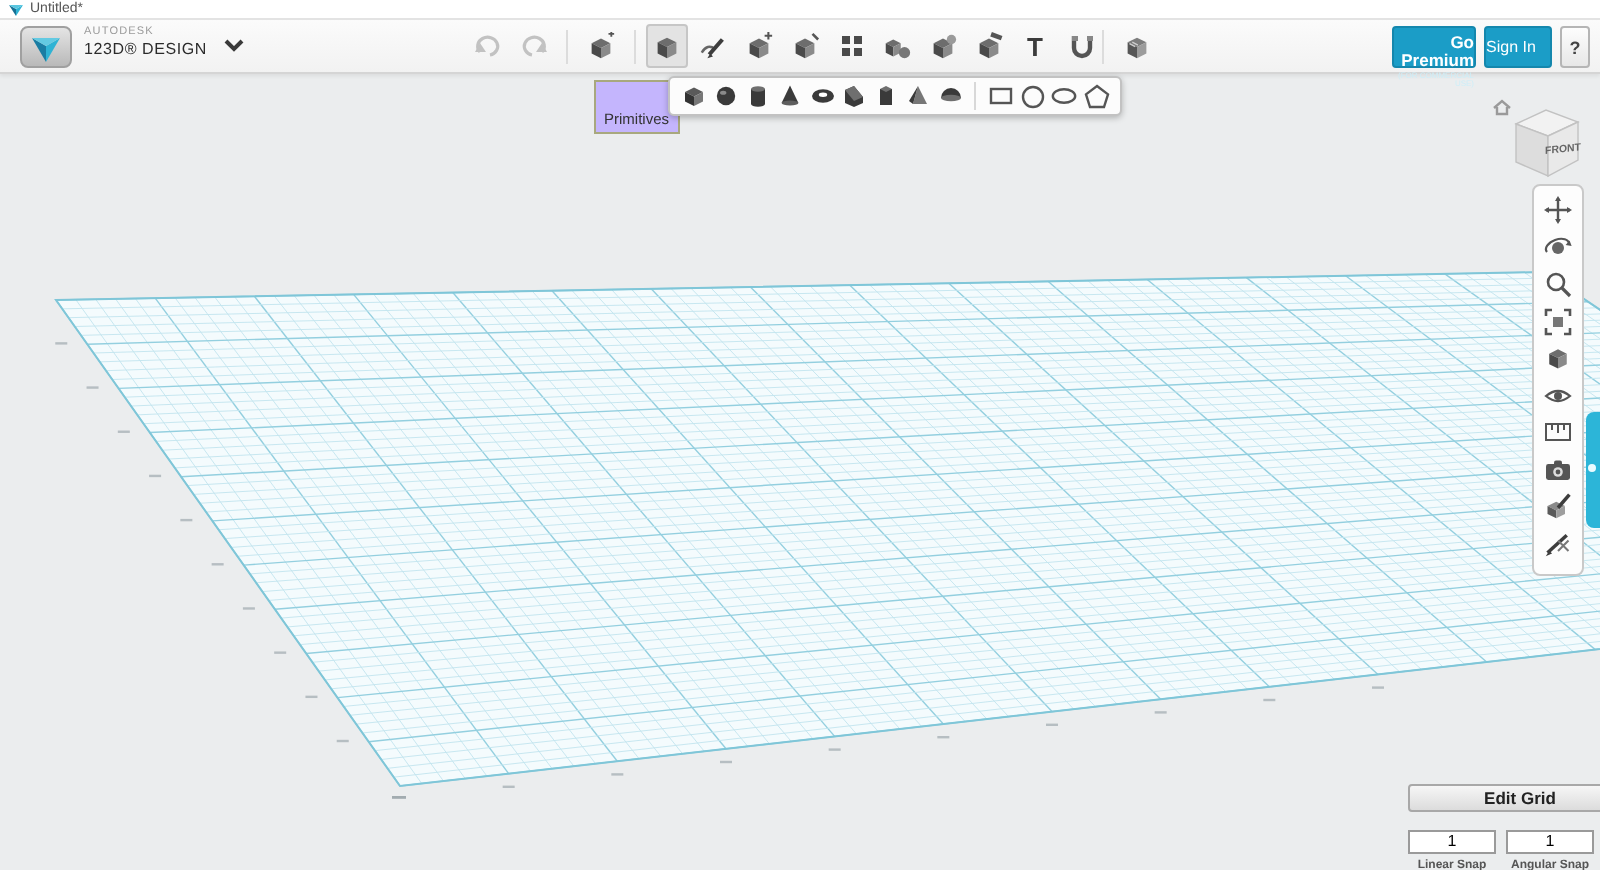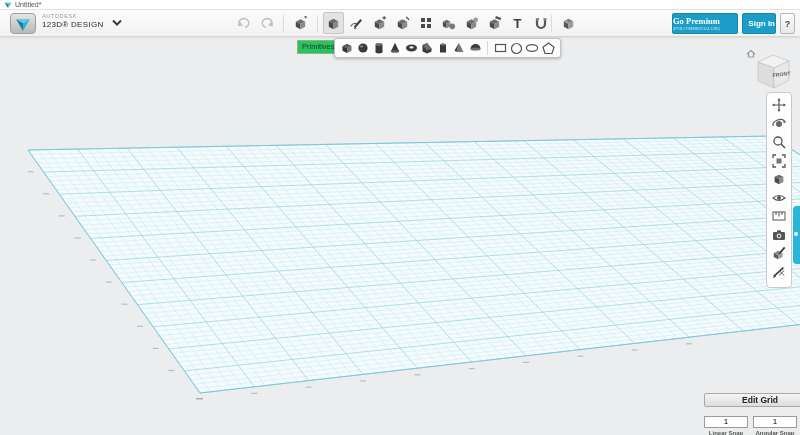--- a/index.html
+++ b/index.html
@@ -26,33 +26,33 @@
 
   .sep { position:absolute; top:5px; width:1px; height:17px; background:#dcdcdc; }
   .tbtn { width:21px; height:22px; display:flex; align-items:center; justify-content:center;
     border-radius:2px; }
   .tbtn.sel { background:#e3e3e3; border:1px solid #c6c6c6; }
   .tool-abs { position:absolute; top:2px; }
   .tgroup { position:absolute; left:323px; top:2px; display:flex; gap:2px; }
   .t-letter { font-size:13px; font-weight:bold; color:#3c3c3c; line-height:1;}
 
   .hdr-right { position:absolute; right:5px; top:3px; display:flex; gap:4px; align-items:center;}
-  .btn-prem { width:66px; height:21px; background:#1b9dc7; border:1px solid #1487ad; border-radius:2px;
-    color:#fff; text-align:left; line-height:1; padding-top:3px; cursor:pointer;font-family:Liberation Serif, serif;}
+  .btn-prem { width:42px; height:21px; background:#1b9dc7; border:1px solid #1487ad; border-radius:2px;
+    color:#fff; text-align:right; line-height:1; padding-top:3px; cursor:pointer;}
   .btn-prem .m { font-size:8.5px; font-weight:bold; display:block;}
   .btn-prem .s { font-size:4px; display:block; margin-top:1.5px; color:#cdeef8;}
   .btn-signin { width:34px; height:21px; background:#1b9dc7; border:1px solid #1487ad; border-radius:2px;
-    color:#fff; font-size:8px; font-weight:bold; text-align:right; line-height:20px;}
+    color:#fff; font-size:8px; font-weight:normal; text-align:left; line-height:20px;}
   .btn-help { width:15px; height:21px; background:linear-gradient(#fdfdfd,#e7e7e7);
     border:1px solid #b5b5b5; border-radius:2px; color:#444; font-size:9px; font-weight:bold;
     text-align:center; line-height:20px;}
 
   
-  .tooltip { position:absolute; left:297px; top:40px; background:#22c55e; border:1px solid #a8a87e;
-    font-size:7.5px; color:#333; padding:1px 4px 2px; z-index:35; }
+  .tooltip { position:absolute; left:297px; top:40px; background:#c4b5fd; border:1px solid #a8a87e;
+    font-size:7.5px; color:#333; padding:14px 4px 2px; z-index:35; }
   .flyout { position:absolute; left:334px; top:38px; height:20px; background:#fcfcfc;
     border:1px solid #c2c2c2; border-radius:3px; box-shadow:0 1px 3px rgba(0,0,0,.25);
     display:flex; align-items:center; padding:0 5px; gap:2px; z-index:35; }
   .fbtn { width:14px; height:16px; display:flex; align-items:center; justify-content:center; }
   .fsep { width:1px; height:14px; background:#d8d8d8; margin:0 3px; }
 
   
   .viewport { position:absolute; left:0; top:37px; width:800px; height:398px; z-index:1; }
   .viewport svg { position:absolute; left:0; top:0; }
 

